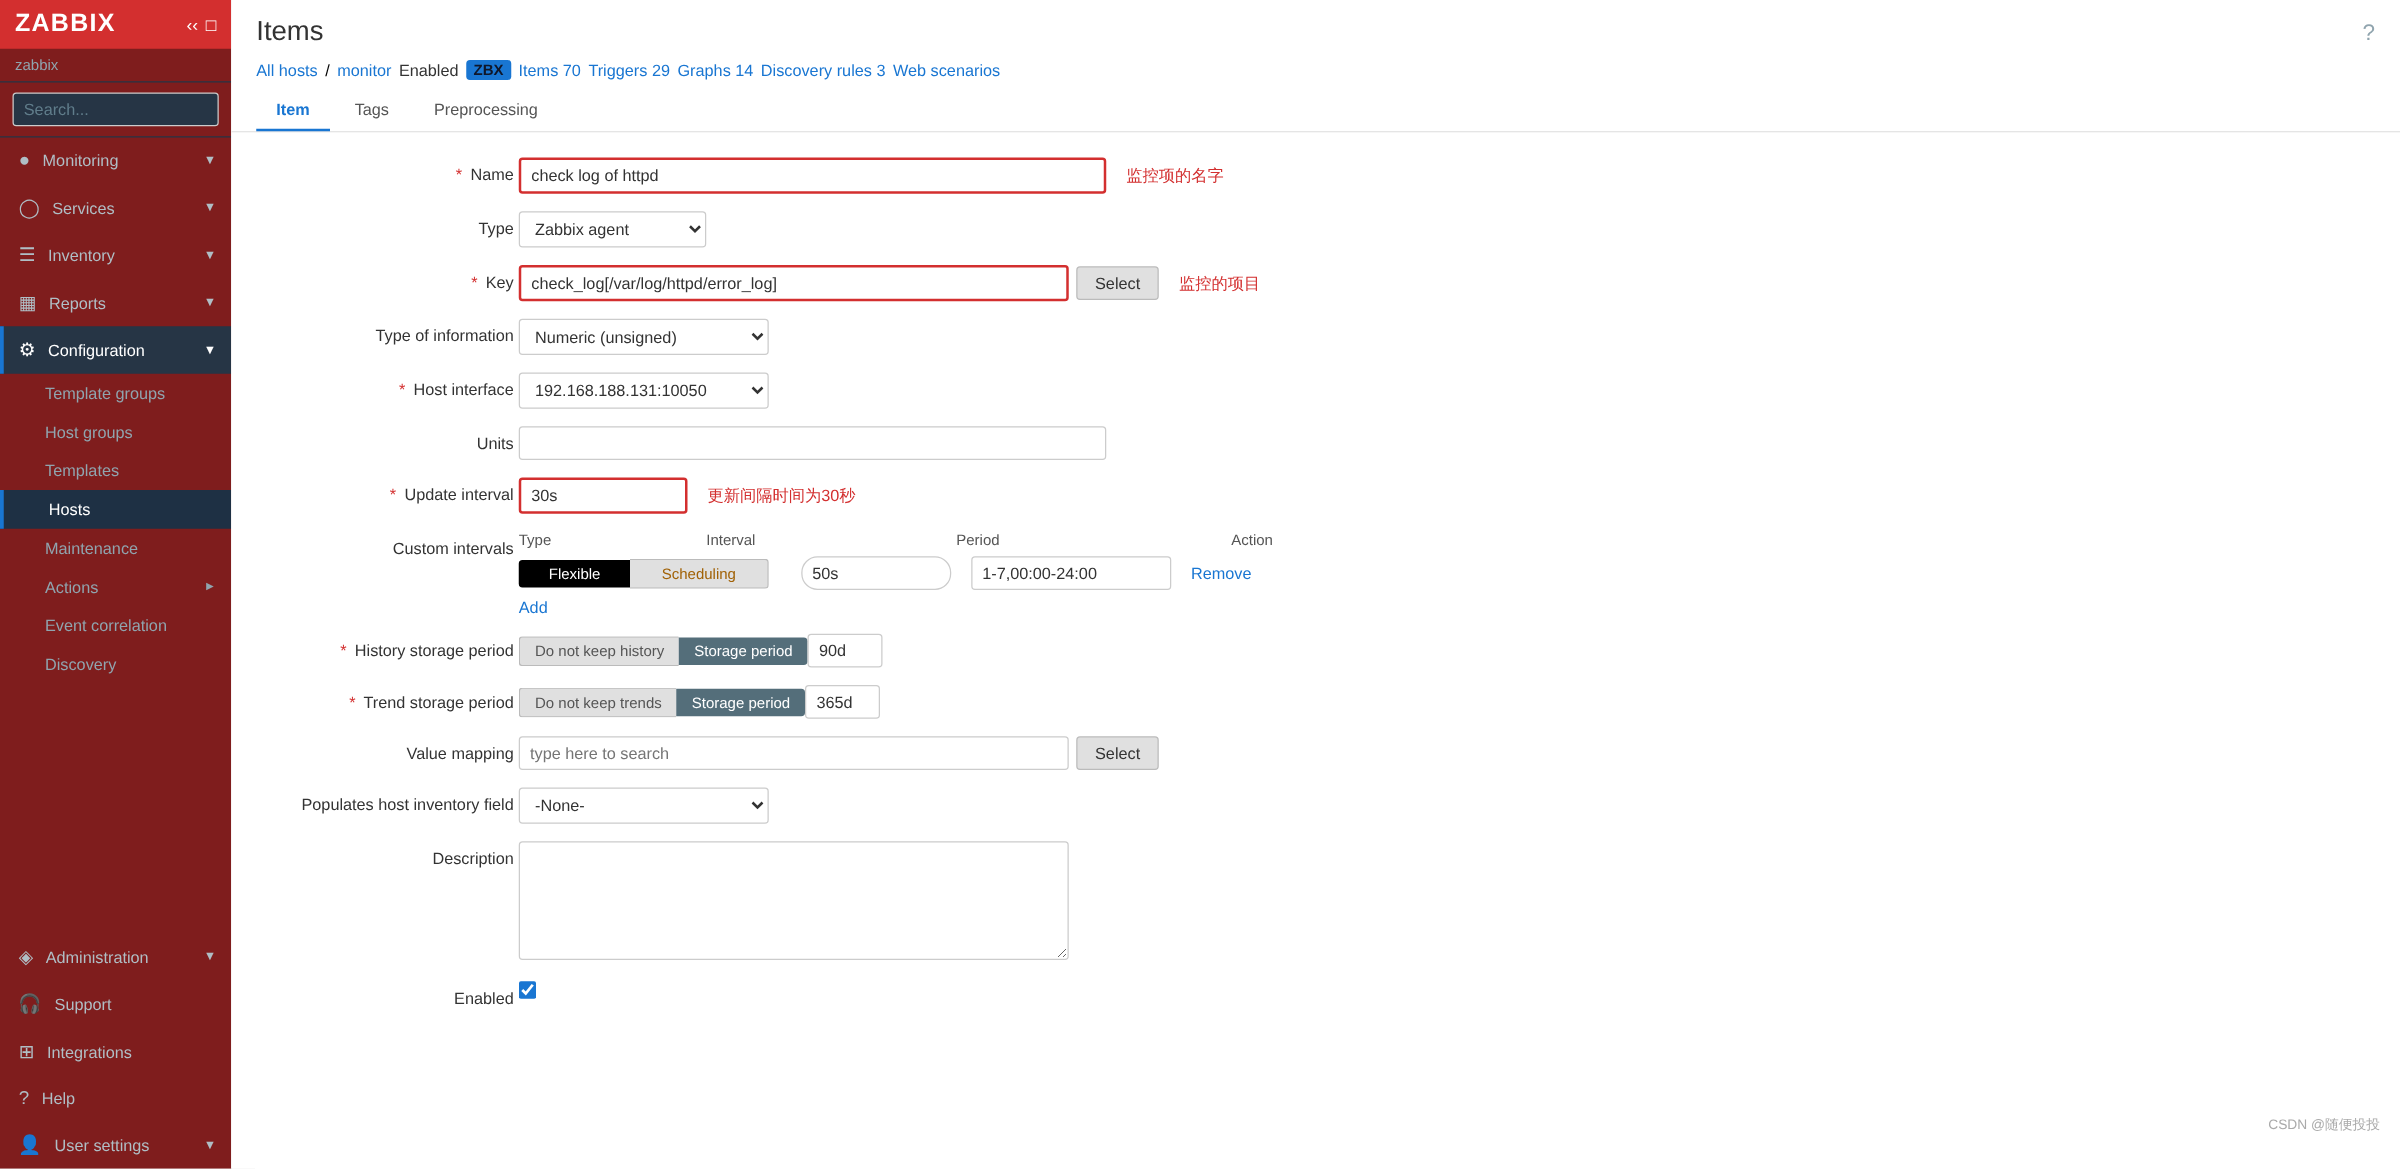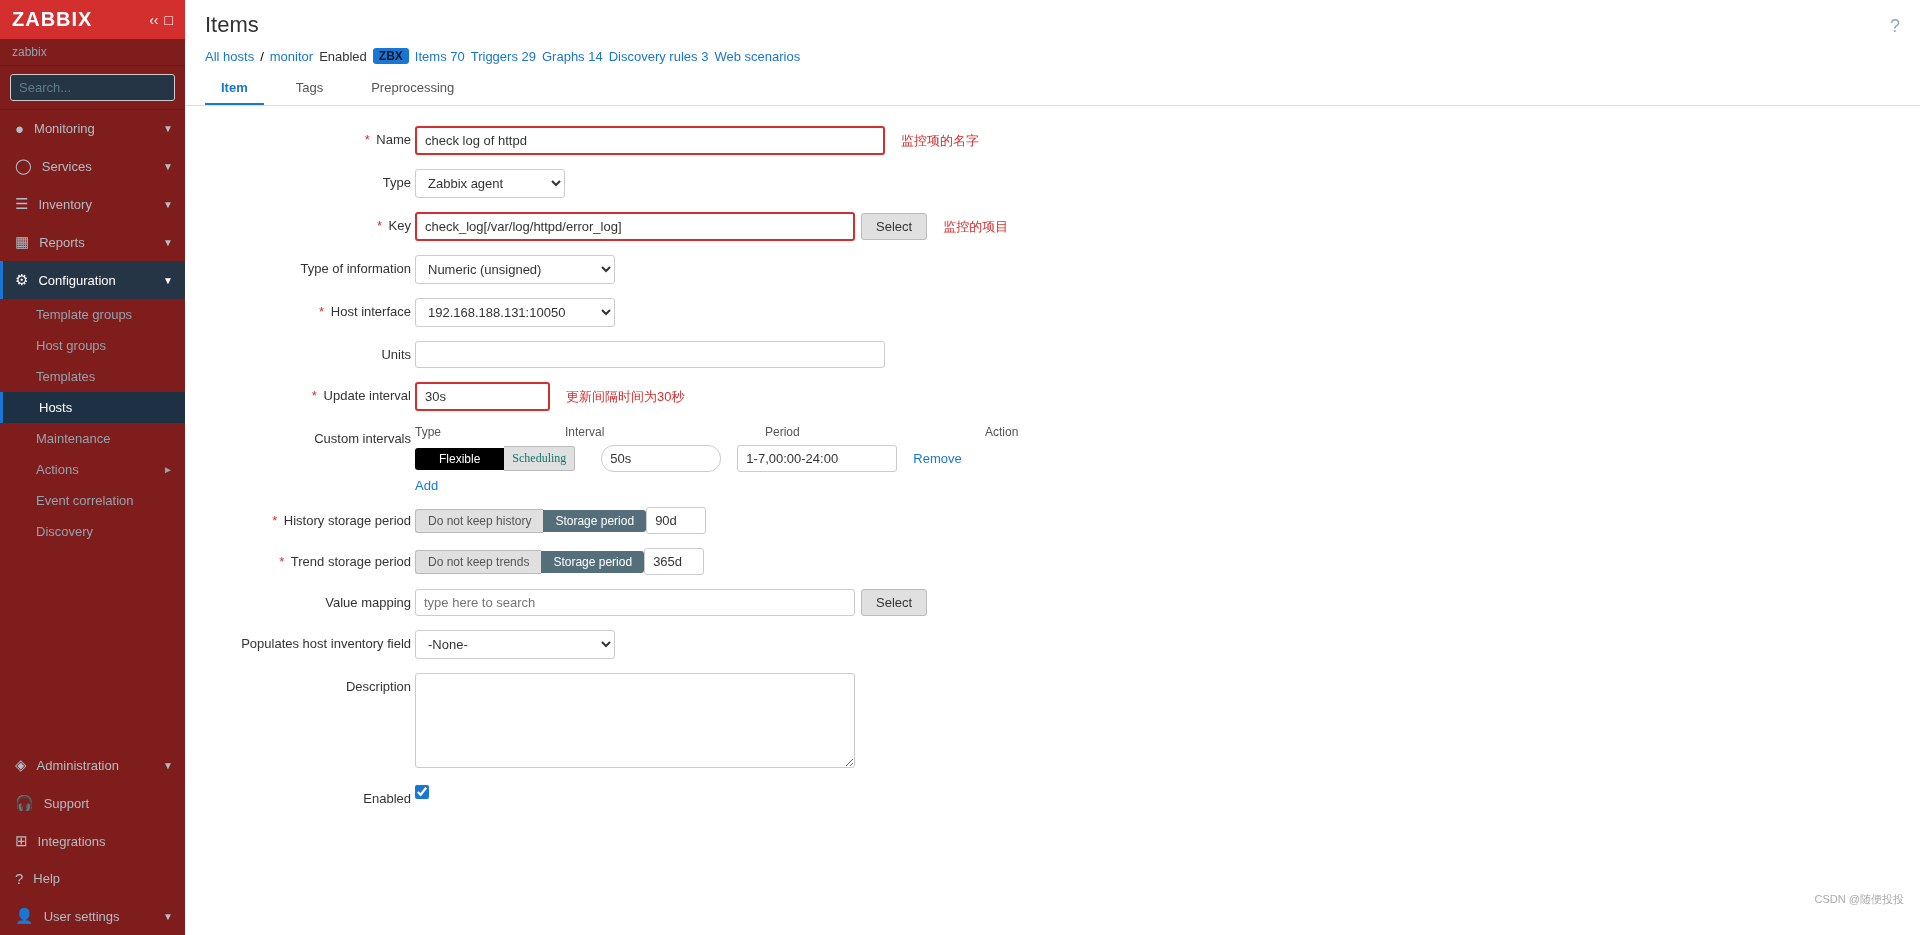--- a/index.html
+++ b/index.html
@@ -110,21 +110,21 @@
       background: #1976d2;
       color: #0f172a;
       padding: 1px 6px;
       border-radius: 3px;
       font-size: 12px;
       font-weight: bold;
     }
     .breadcrumb-nav .count-link { color: #1976d2; text-decoration: none; }
     .tabs-row {
       display: flex;
-      gap: 16px;
+      gap: 4px;
     }
     .tab {
       padding: 8px 16px;
       cursor: pointer;
       color: #555;
       border-bottom: 2px solid transparent;
       font-size: 13px;
     }
     .tab.active { color: #1976d2; border-bottom-color: #1976d2; font-weight: bold; }
 
@@ -214,28 +214,27 @@
       background: #000000;
       color: white;
       padding: 4px 24px;
       border-radius: 3px 0 0 3px;
       border: none;
       font-size: 12px;
       cursor: pointer;
     }
     .btn-scheduling {
       background: #e0e0e0;
-      color: #0f766e;
-      padding: 4px 8px;
+      color: #a16207;
+      padding: 4px 25px;
       border-radius: 0 3px 3px 0;
       border: 1px solid #bbb;
       border-left: none;
       font-size: 12px;
       cursor: pointer;
-      font-family: Liberation Serif, serif;
     }
     .btn-add-link {
       background: none;
       border: none;
       color: #1976d2;
       cursor: pointer;
       font-size: 13px;
       padding: 0;
     }
     .btn-storage-period {

